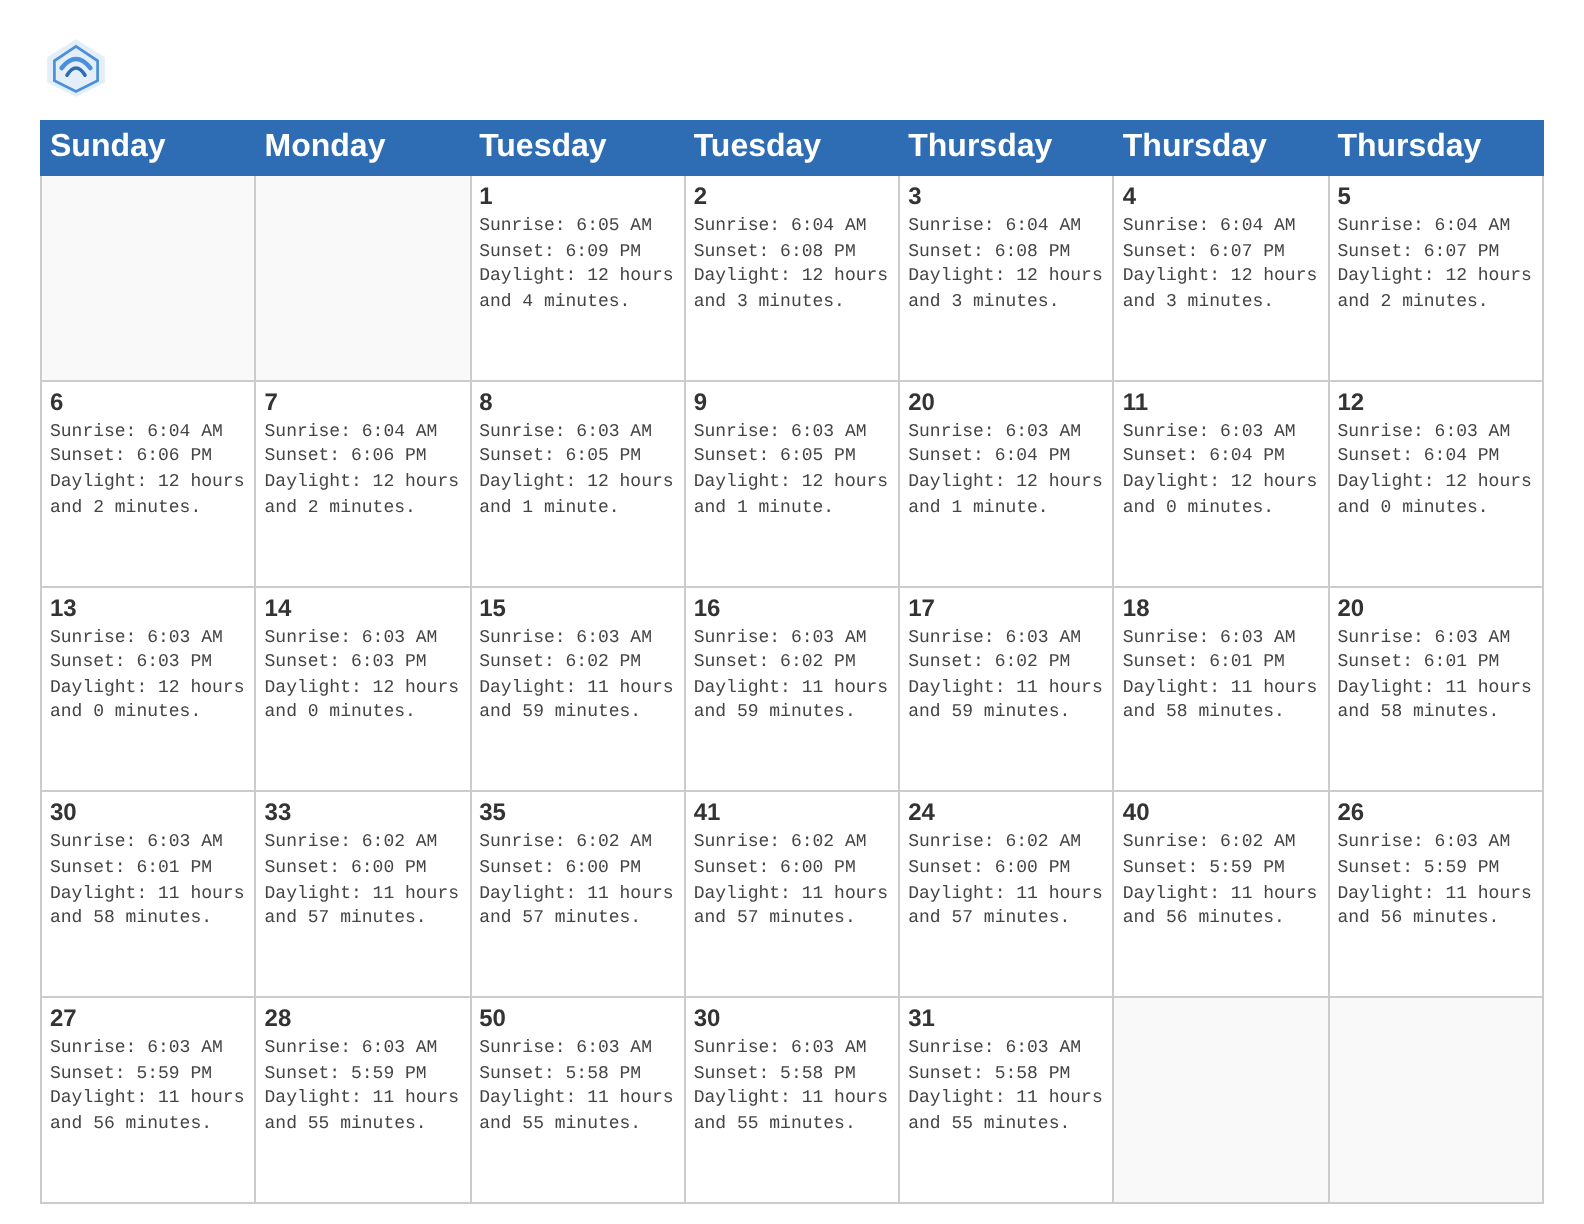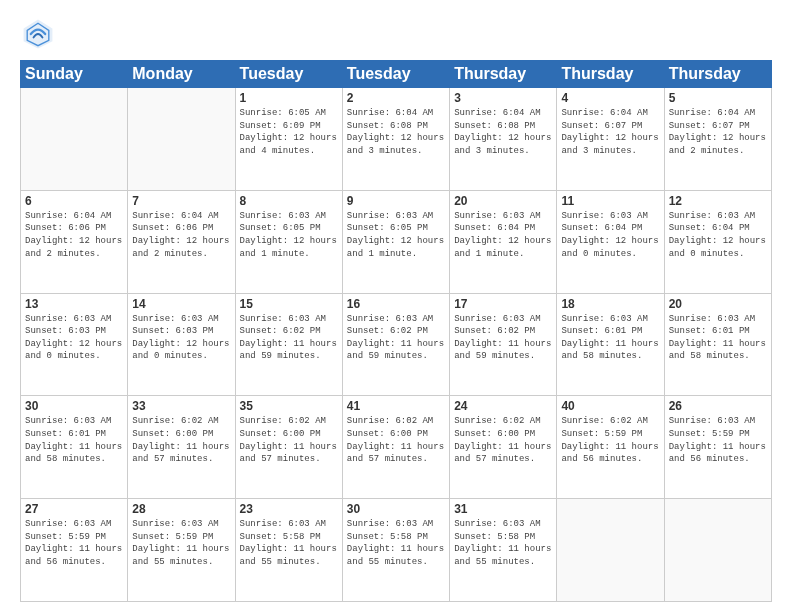--- a/index.html
+++ b/index.html
@@ -247,21 +247,21 @@
         <tr>
           <td>
             <div class="day-number">27</div>
             <div class="day-info">Sunrise: 6:03 AM<br>Sunset: 5:59 PM<br>Daylight: 11 hours and 56 minutes.</div>
           </td>
           <td>
             <div class="day-number">28</div>
             <div class="day-info">Sunrise: 6:03 AM<br>Sunset: 5:59 PM<br>Daylight: 11 hours and 55 minutes.</div>
           </td>
           <td>
-            <div class="day-number">23</div>
+            <div class="day-number">50</div>
             <div class="day-info">Sunrise: 6:03 AM<br>Sunset: 5:58 PM<br>Daylight: 11 hours and 55 minutes.</div>
           </td>
           <td>
             <div class="day-number">30</div>
             <div class="day-info">Sunrise: 6:03 AM<br>Sunset: 5:58 PM<br>Daylight: 11 hours and 55 minutes.</div>
           </td>
           <td>
             <div class="day-number">31</div>
             <div class="day-info">Sunrise: 6:03 AM<br>Sunset: 5:58 PM<br>Daylight: 11 hours and 55 minutes.</div>
           </td>

